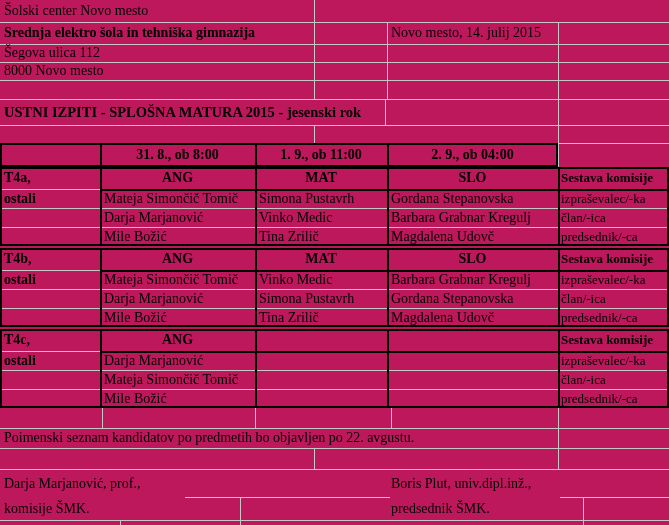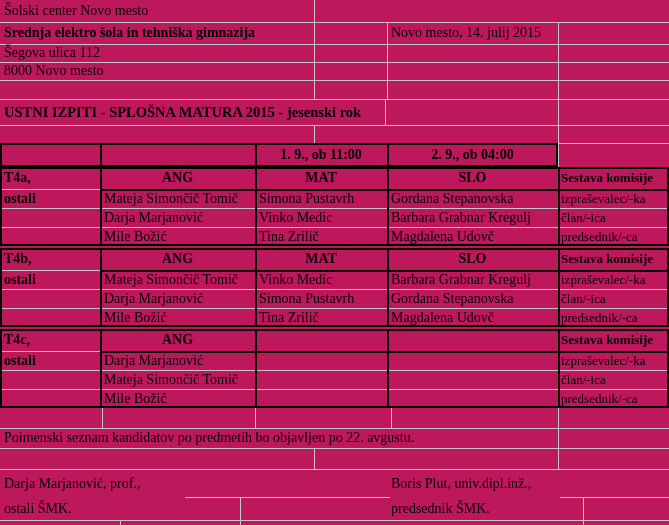--- a/index.html
+++ b/index.html
@@ -55,20 +55,21 @@
   <div class="t" style="left:391px;top:22px;height:22px;line-height:22px">Novo mesto, 14. julij 2015</div>
   <div class="t" style="left:4px;top:44px;height:18px;line-height:18px">Šegova ulica 112</div>
   <div class="t" style="left:4px;top:62px;height:18px;line-height:18px">8000 Novo mesto</div>
 
   <div class="t b" style="left:4px;top:99px;height:26px;line-height:26px;font-size:14.5px">USTNI IZPITI  - SPLOŠNA MATURA 2015 - jesenski rok</div>
 
   <div class="bx" style="left:0;top:143px;width:558px;height:24px"></div>
   <div class="tk" style="left:100px;top:143px;width:2px;height:24px"></div>
   <div class="tk" style="left:255px;top:143px;width:2px;height:24px"></div>
   <div class="tk" style="left:387px;top:143px;width:2px;height:24px"></div>
+  <div class="t b c" style="left:100px;top:143px;width:155px;height:24px;line-height:24px">31. 8., ob 8:00</div>
   <div class="t b c" style="left:255px;top:143px;width:132px;height:24px;line-height:24px">1. 9., ob 11:00</div>
   <div class="t b c" style="left:387px;top:143px;width:171px;height:24px;line-height:24px">2. 9., ob 04:00</div>
 
   <div class="gl" style="left:0;top:208px;width:669px;height:1px"></div>
   <div class="gl" style="left:0;top:227px;width:669px;height:1px"></div>
   <div class="gl" style="left:0;top:189px;width:100px;height:1px"></div>
   <div class="bx" style="left:0;top:167px;width:669px;height:79px"></div>
   <div class="tk" style="left:100px;top:167px;width:2px;height:79px"></div>
   <div class="tk" style="left:255px;top:167px;width:2px;height:79px"></div>
   <div class="tk" style="left:387px;top:167px;width:2px;height:79px"></div>
@@ -139,16 +140,16 @@
   <div class="t" style="left:104px;top:351px;height:19px;line-height:19px">Darja Marjanović</div>
   <div class="t sm" style="left:561px;top:351px;height:19px;line-height:19px">izpraševalec/-ka</div>
   <div class="t" style="left:104px;top:370px;height:19px;line-height:19px">Mateja Simončič Tomič</div>
   <div class="t sm" style="left:561px;top:370px;height:19px;line-height:19px">član/-ica</div>
   <div class="t" style="left:104px;top:389px;height:19px;line-height:19px">Mile Božić</div>
   <div class="t sm" style="left:561px;top:389px;height:19px;line-height:19px">predsednik/-ca</div>
 
   <div class="t" style="left:4px;top:428px;height:20px;line-height:20px">Poimenski seznam kandidatov po predmetih bo objavljen po 22. avgustu.</div>
   <div class="t" style="left:4px;top:470px;height:27px;line-height:27px">Darja Marjanović, prof.,</div>
   <div class="t" style="left:391px;top:470px;height:27px;line-height:27px">Boris Plut, univ.dipl.inž.,</div>
-  <div class="t" style="left:4px;top:497px;height:23px;line-height:23px">ostali ŠMK.</div>
+  <div class="t" style="left:4px;top:497px;height:23px;line-height:23px">komisije ŠMK.</div>
   <div class="t" style="left:391px;top:497px;height:23px;line-height:23px">predsednik ŠMK.</div>
 
 </div>
 
 </body></html>

